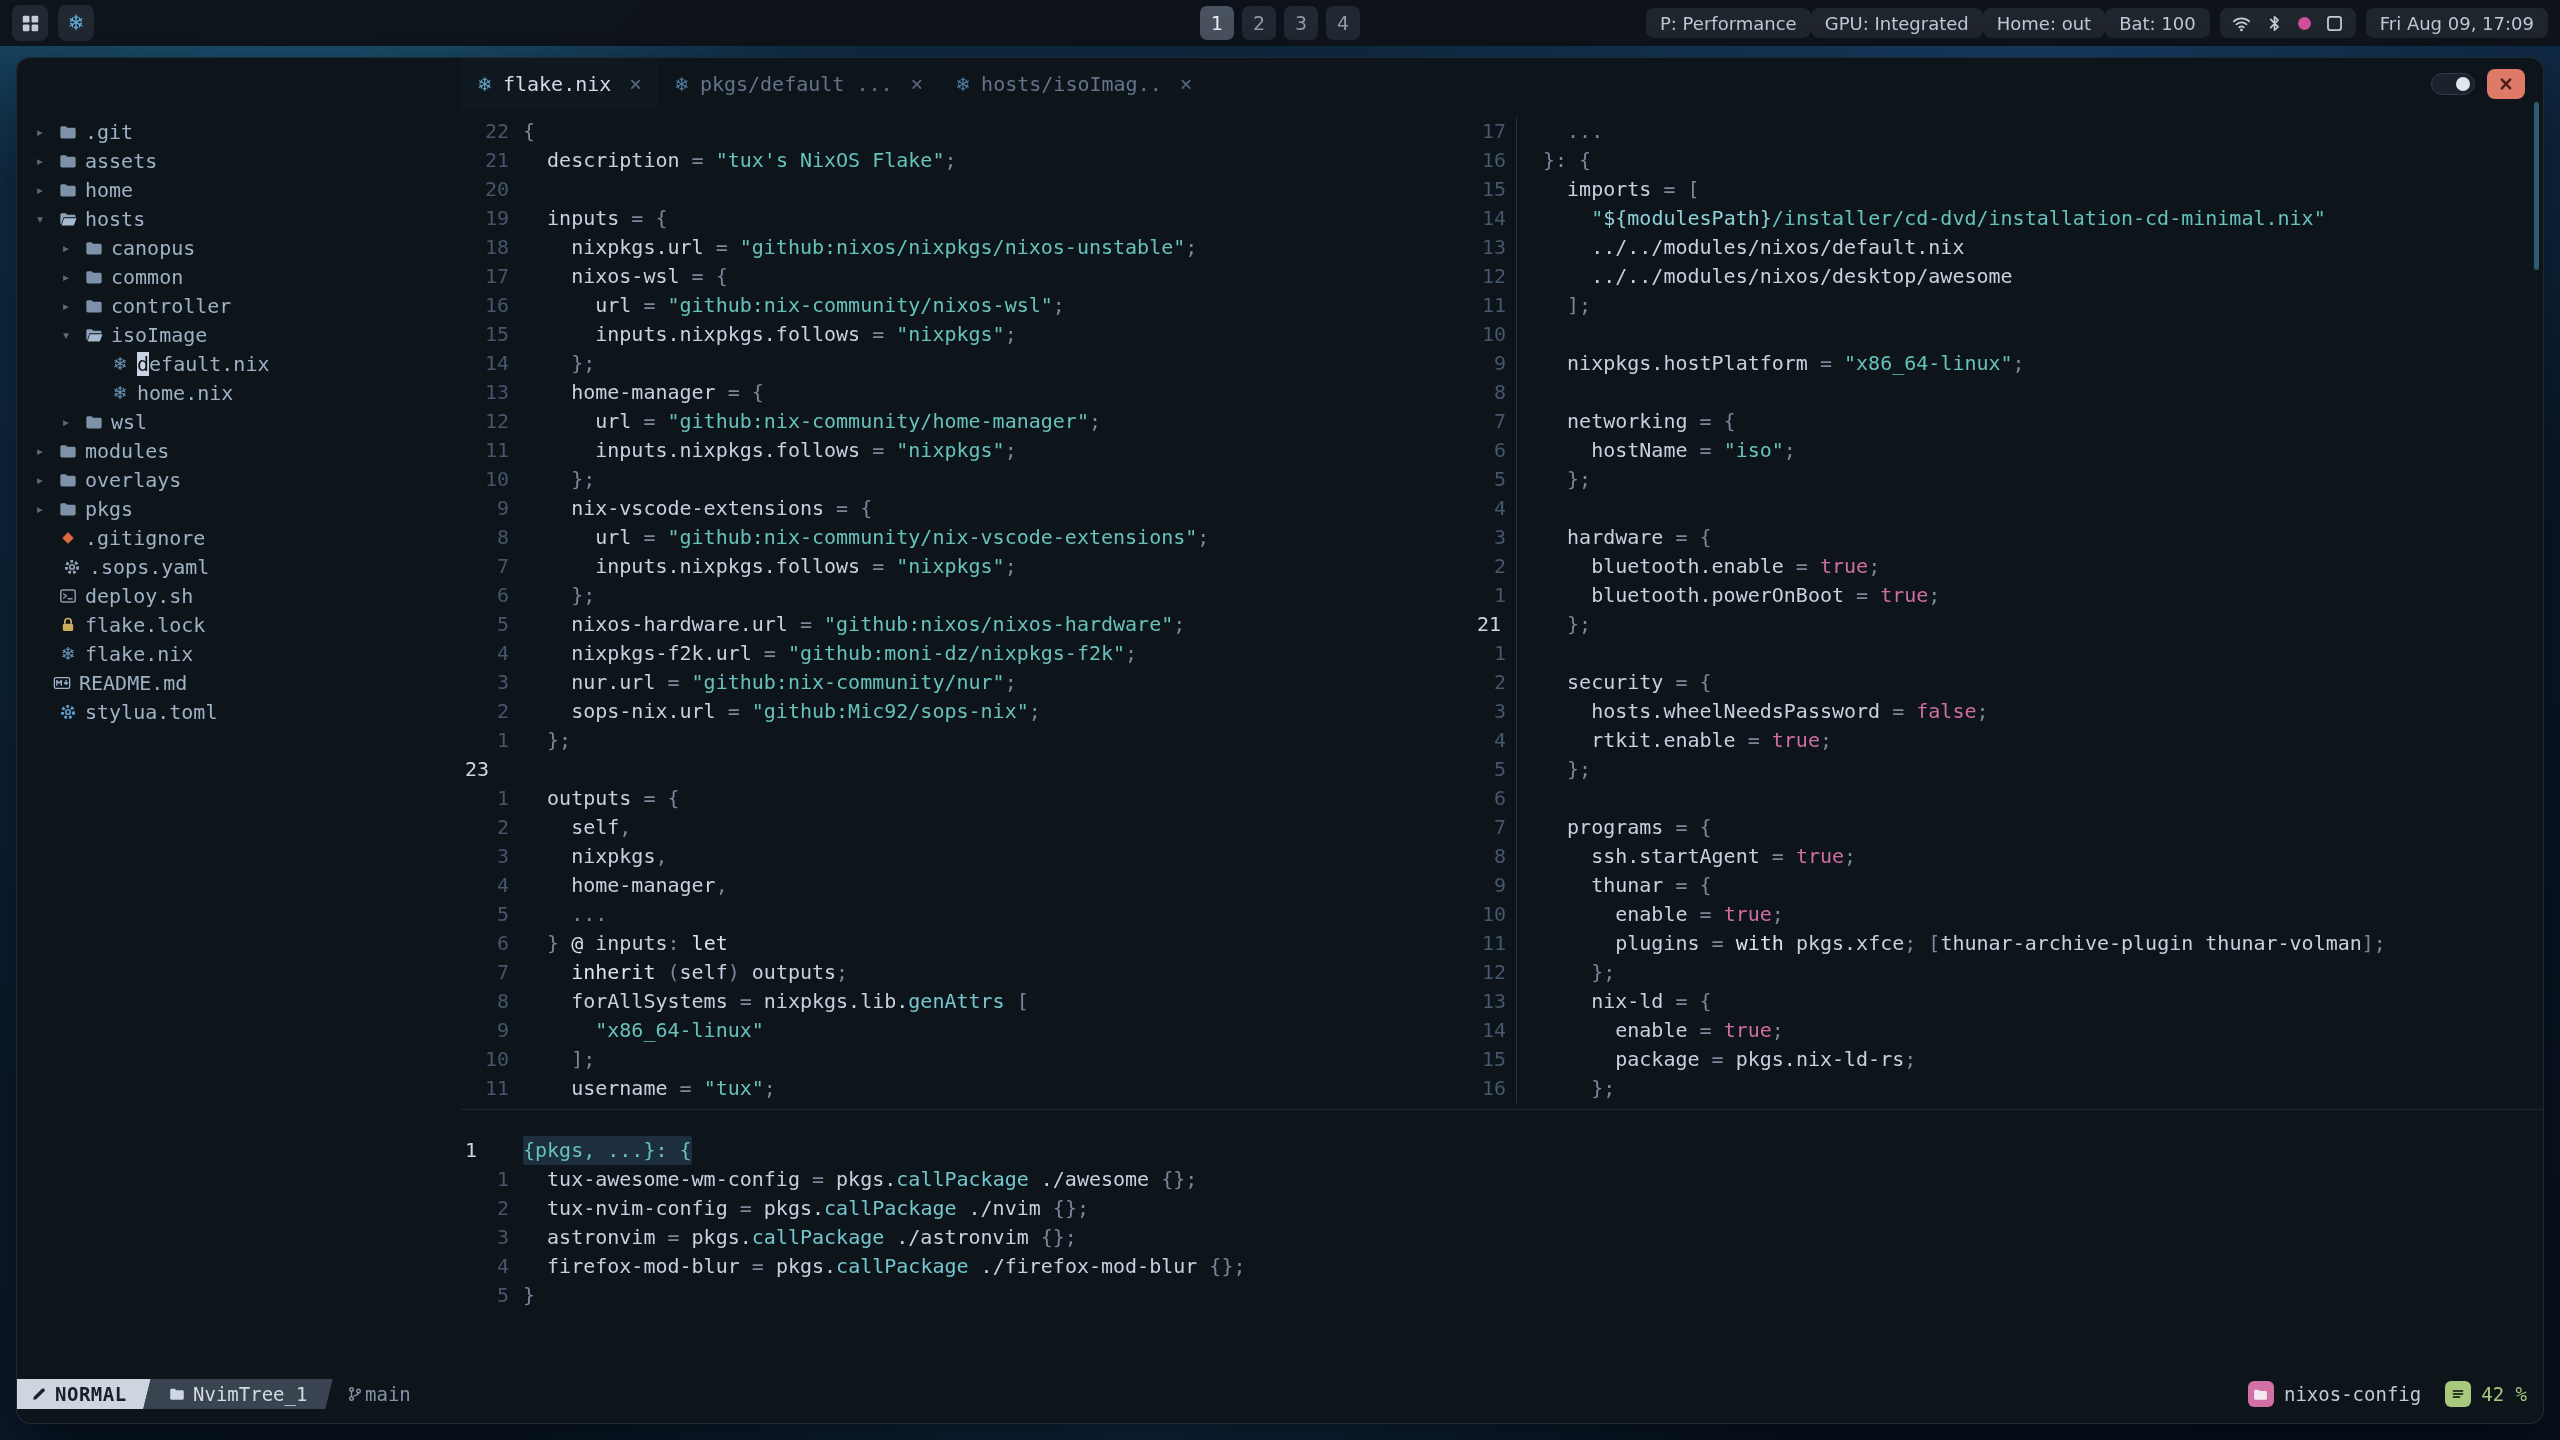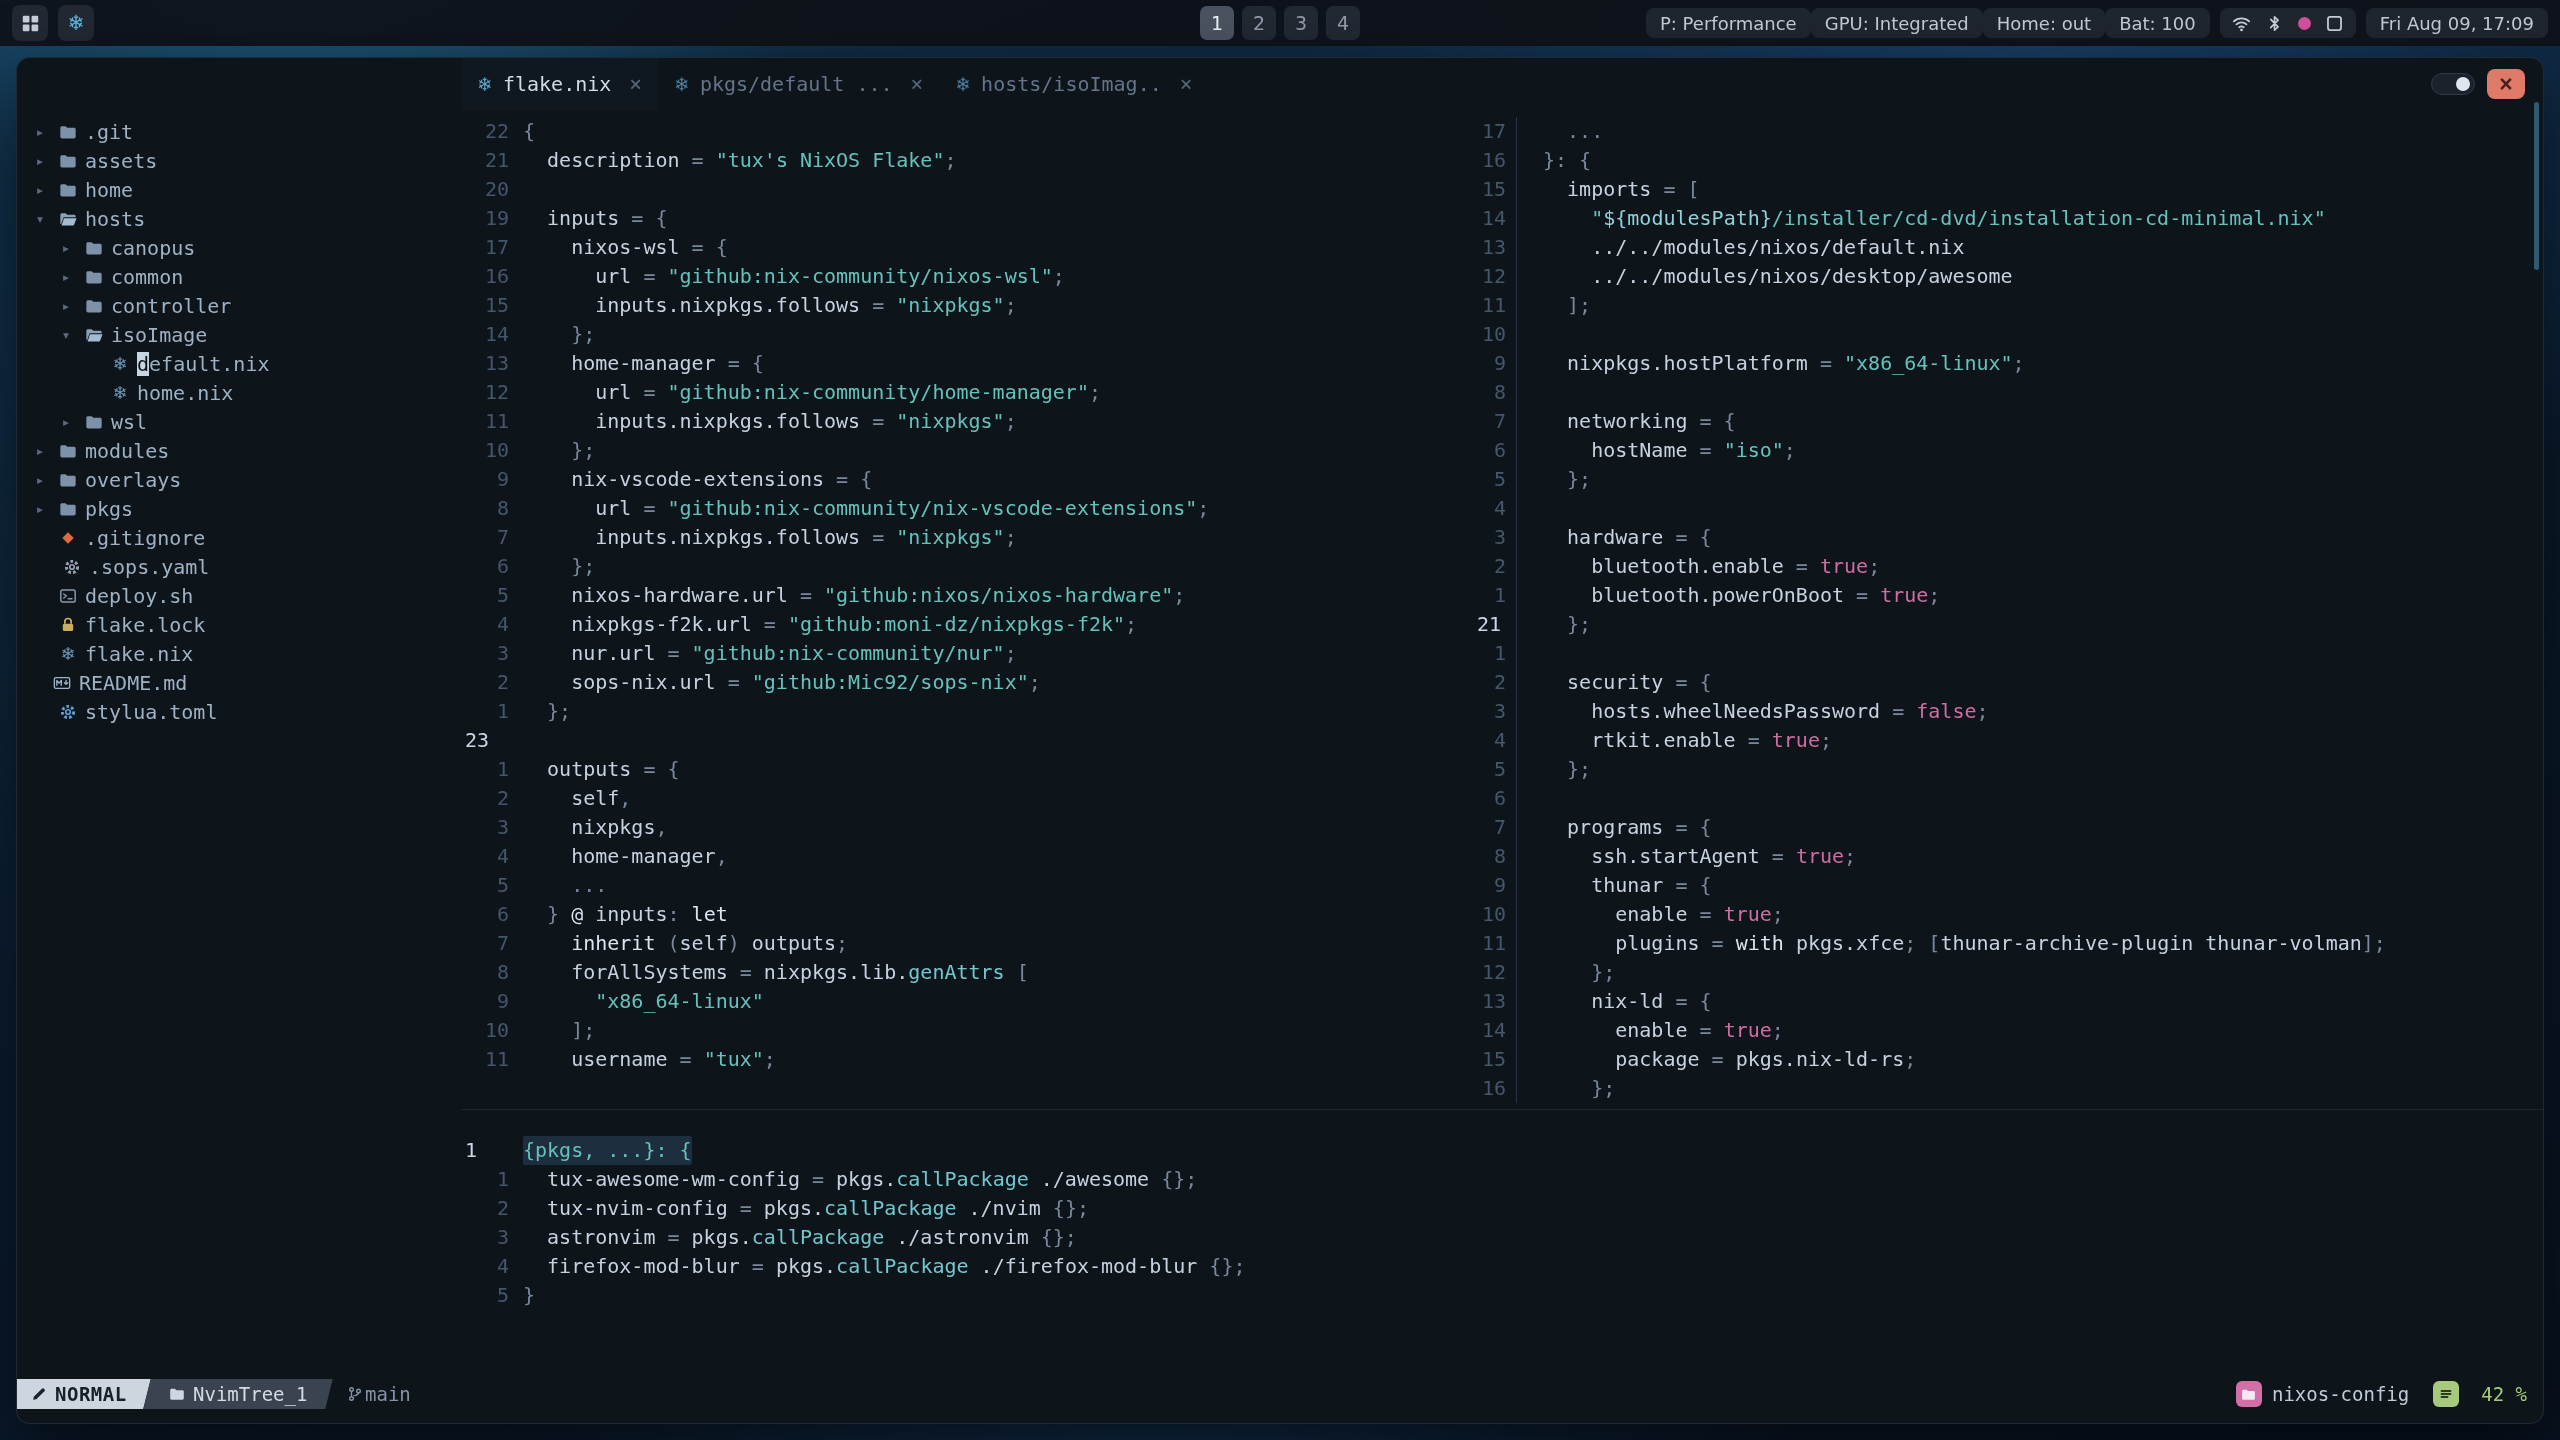--- a/index.html
+++ b/index.html
@@ -104,21 +104,21 @@
     margin-left:-8px; padding:0 20px 0 22px; }
   .seg-buf { background:#3a4450; color:#d3dbe5; padding:0 22px; }
   .seg-git { margin-left:18px; color:#8493a6; display:flex; align-items:center; gap:2px; }
   .slic { width:16px; height:16px; display:block; }
   .sl-right { display:flex; align-items:center; gap:10px; }
   .proj-ic { width:26px; height:26px; border-radius:6px; background:#d26fa6;
     display:flex; align-items:center; justify-content:center; }
   .proj { color:#c0cbd8; }
   .prog-ic { width:26px; height:26px; border-radius:6px; background:#a7c97c;
     display:flex; align-items:center; justify-content:center; margin-left:14px; }
-  .prog { color:#a7c97c;margin-left:12px; }
+  .prog { color:#a7c97c; }
   .cmdline { height:14px; flex:0 0 14px; }
 
   .sb-thumb { position:absolute; right:4px; top:44px; width:5px; height:168px;
     background:#2f5b72; border-radius:3px; }
 </style>
 </head>
 <body>
 
 <div class="topbar">
   <div class="tb-left">
@@ -269,20 +269,21 @@
               <circle cx="8" cy="8" r="2" fill="none" stroke="#5e9ed0" stroke-width="1.5"></circle>
             </svg></span><span class="tree-label">stylua.toml</span></div>
       </div>
     <div class="editor">
       <div class="top-split">
         <div class="pane pane-left">
             <div class="row"><span class="ln">22</span><span class="code"><span class="tk-d">{</span></span></div>
             <div class="row"><span class="ln">21</span><span class="code"><span class="tk-t">  description</span><span class="tk-d"> = </span><span class="tk-s">"tux's NixOS Flake"</span><span class="tk-d">;</span></span></div>
             <div class="row"><span class="ln">20</span><span class="code"></span></div>
             <div class="row"><span class="ln">19</span><span class="code"><span class="tk-t">  inputs</span><span class="tk-d"> = {</span></span></div>
+            <div class="row"><span class="ln">18</span><span class="code"><span class="tk-t">    nixpkgs.url</span><span class="tk-d"> = </span><span class="tk-s">"github:nixos/nixpkgs/nixos-unstable"</span><span class="tk-d">;</span></span></div>
             <div class="row"><span class="ln">17</span><span class="code"><span class="tk-t">    nixos-wsl</span><span class="tk-d"> = {</span></span></div>
             <div class="row"><span class="ln">16</span><span class="code"><span class="tk-t">      url</span><span class="tk-d"> = </span><span class="tk-s">"github:nix-community/nixos-wsl"</span><span class="tk-d">;</span></span></div>
             <div class="row"><span class="ln">15</span><span class="code"><span class="tk-t">      inputs.nixpkgs.follows</span><span class="tk-d"> = </span><span class="tk-s">"nixpkgs"</span><span class="tk-d">;</span></span></div>
             <div class="row"><span class="ln">14</span><span class="code"><span class="tk-d">    };</span></span></div>
             <div class="row"><span class="ln">13</span><span class="code"><span class="tk-t">    home-manager</span><span class="tk-d"> = {</span></span></div>
             <div class="row"><span class="ln">12</span><span class="code"><span class="tk-t">      url</span><span class="tk-d"> = </span><span class="tk-s">"github:nix-community/home-manager"</span><span class="tk-d">;</span></span></div>
             <div class="row"><span class="ln">11</span><span class="code"><span class="tk-t">      inputs.nixpkgs.follows</span><span class="tk-d"> = </span><span class="tk-s">"nixpkgs"</span><span class="tk-d">;</span></span></div>
             <div class="row"><span class="ln">10</span><span class="code"><span class="tk-d">    };</span></span></div>
             <div class="row"><span class="ln">9</span><span class="code"><span class="tk-t">    nix-vscode-extensions</span><span class="tk-d"> = {</span></span></div>
             <div class="row"><span class="ln">8</span><span class="code"><span class="tk-t">      url</span><span class="tk-d"> = </span><span class="tk-s">"github:nix-community/nix-vscode-extensions"</span><span class="tk-d">;</span></span></div>

